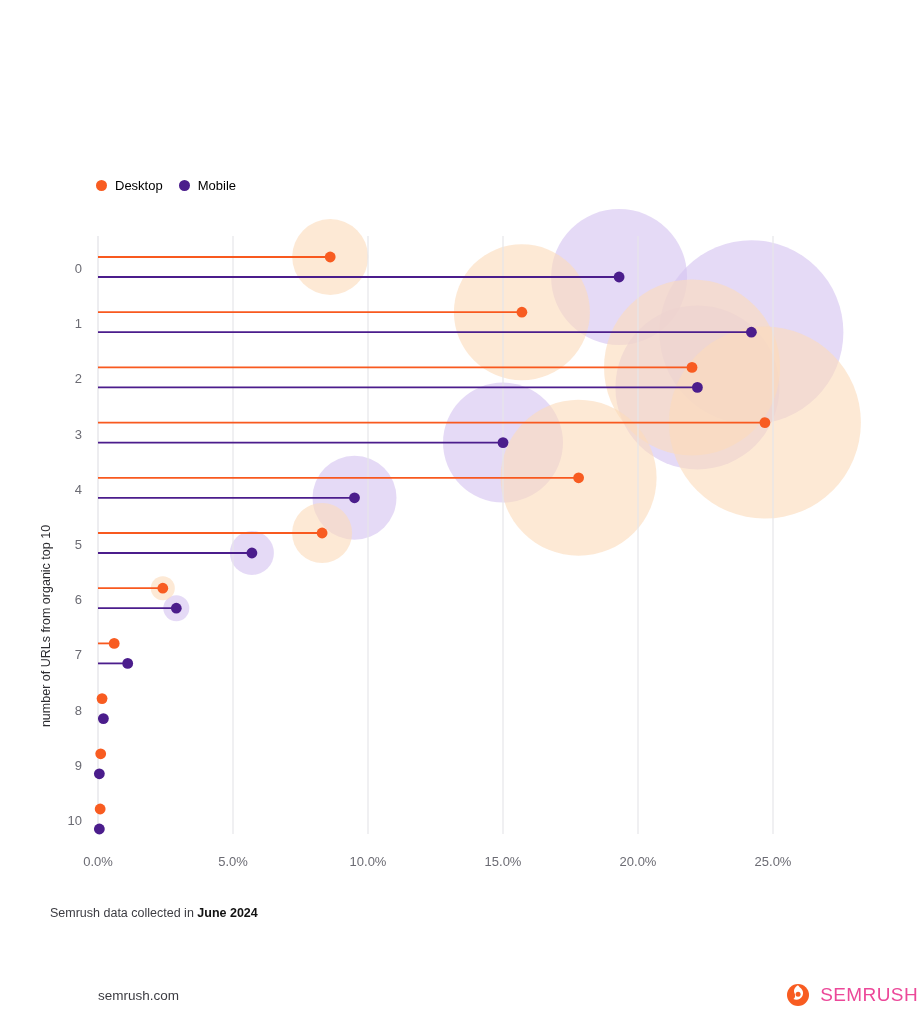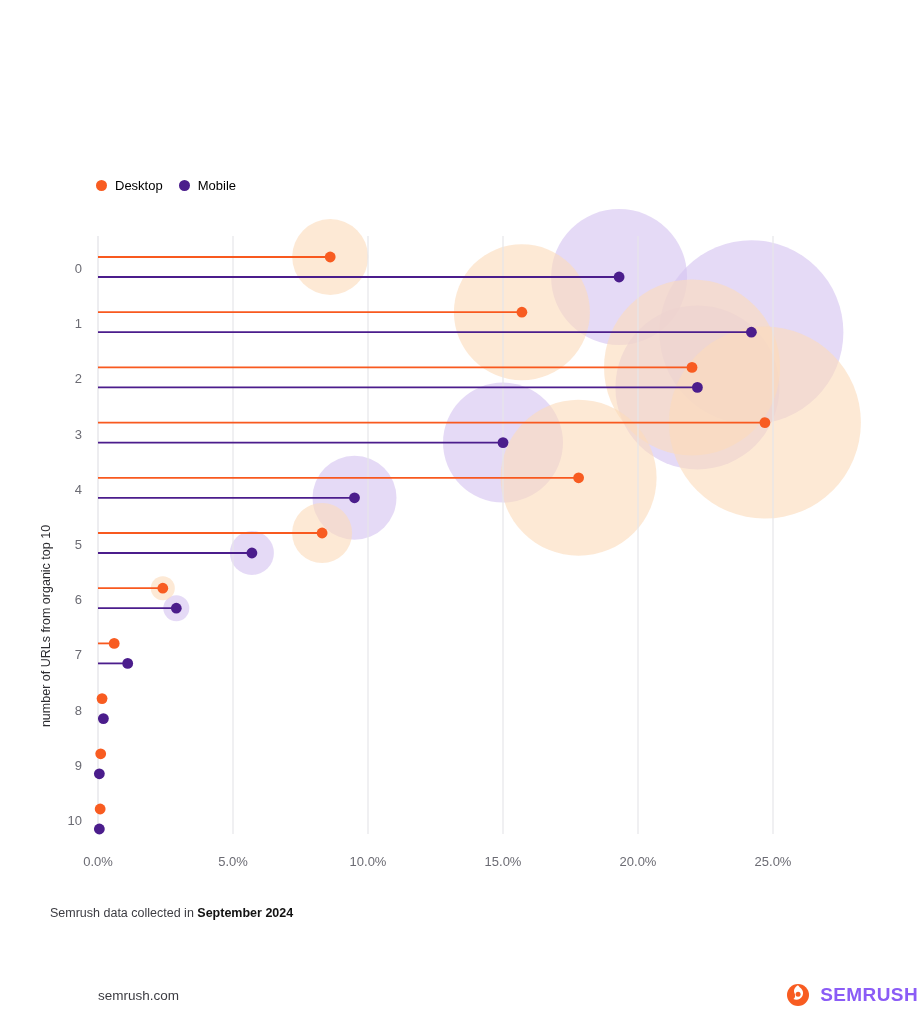--- a/index.html
+++ b/index.html
@@ -94,23 +94,23 @@
   .brand {
     position: absolute;
     right: 50px;
     top: 0px;
     display: flex;
     align-items: center;
     gap: 9px;
   }
   .brand-name {
     font-size: 19px;
-    font-weight: bold;
+    font-weight: normal;
     letter-spacing: 0.4px;
-    color: #8b5cf6;
+    color: #ec4899;
   }
 </style>
 </head>
 <body>
 
 <div class="page">
 
 
   <div class="legend">
     <div class="legend-item">
@@ -212,21 +212,21 @@
           <text x="82" y="463.40000000000003" text-anchor="end" class="tick-text">7</text>
           <text x="82" y="518.6" text-anchor="end" class="tick-text">8</text>
           <text x="82" y="573.8" text-anchor="end" class="tick-text">9</text>
           <text x="82" y="629" text-anchor="end" class="tick-text">10</text>
         </g>
       <text id="y-axis-title" class="axis-label-y" transform="translate(50,430) rotate(-90)" text-anchor="middle">number of URLs from organic top 10</text>
     </svg>
   </div>
 
   <div class="caption">
-    <span>Semrush data collected in </span><b>September 2024</b>
+    <span>Semrush data collected in </span><b>June 2024</b>
   </div>
 
   <div class="footer">
     <div class="footer-url">semrush.com</div>
     <div class="brand">
       <svg width="26" height="26" viewBox="0 0 26 26">
         <circle cx="13" cy="13" r="11" fill="#f85c21"></circle>
         <path d="M13 3.2 C9.4 5.2 8.2 8.4 9.6 11.4 C10.6 13.6 10.2 15.6 8.4 17.1 C11.9 18.6 15.8 17.2 17.4 14 C18.9 11 17.8 7.4 14.9 5.6 Z" fill="#ffffff"></path>
         <circle cx="13.1" cy="12.3" r="2.5" fill="#f85c21"></circle>
       </svg>

